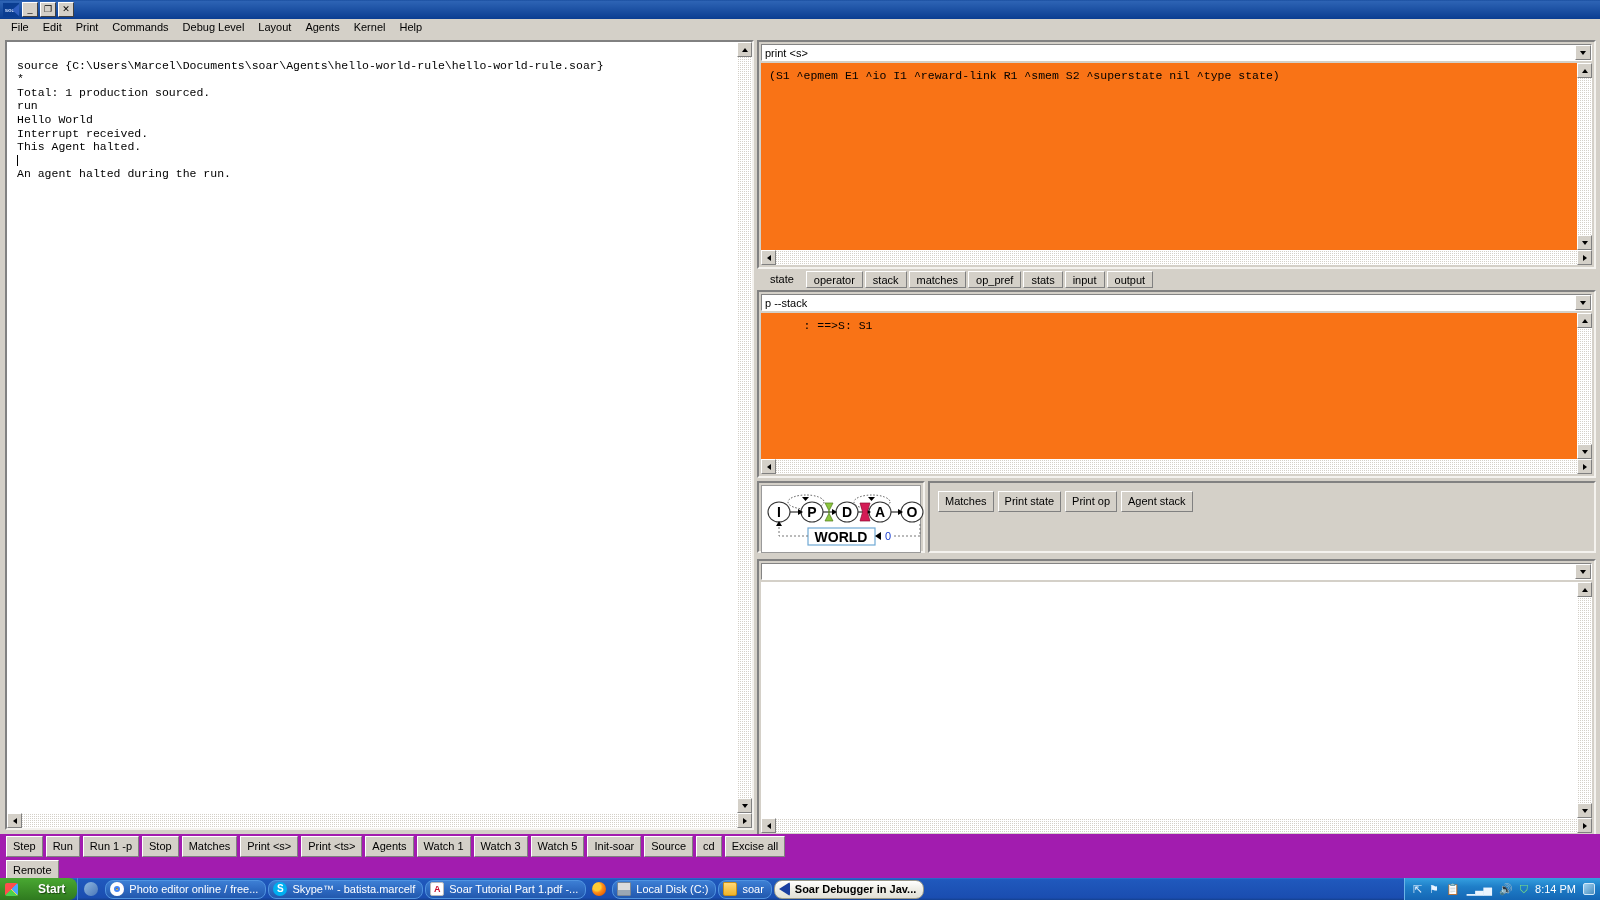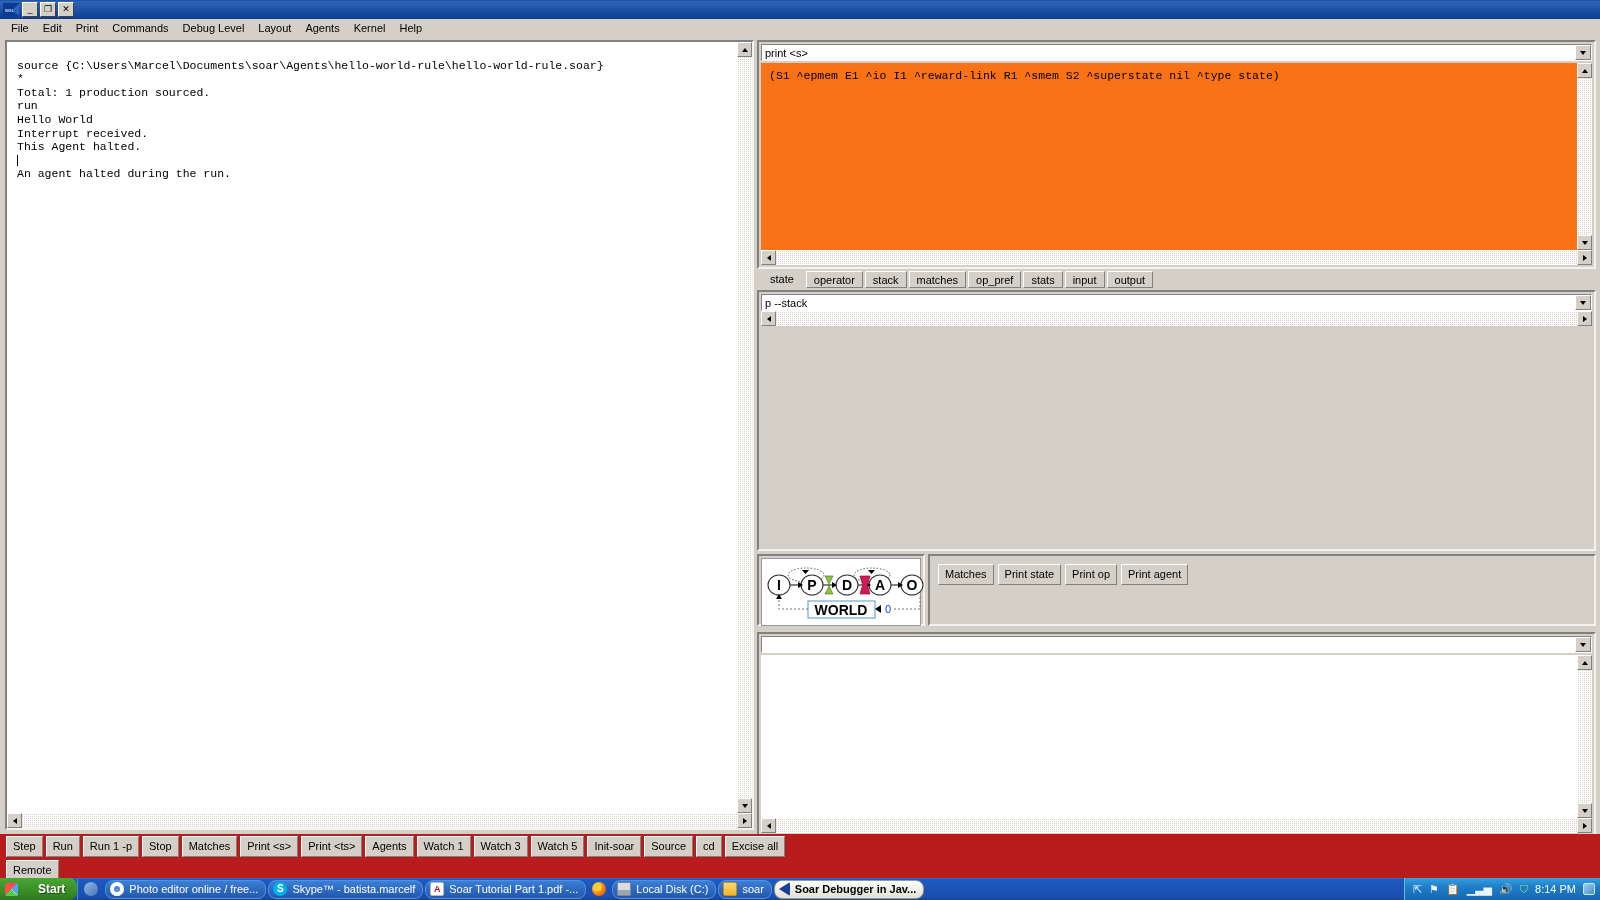--- a/index.html
+++ b/index.html
@@ -50,21 +50,21 @@
     border-right-color: #404040; border-bottom-color: #404040;
     display: flex; align-items: center; justify-content: center;
     font-size: 9px; color: #000; line-height: 1;
     font-family: "Liberation Sans", sans-serif;
   }
 
   
   .menubar {
     height: 18px;
     background: #d4d0c8;
-    display: flex; align-items: center;
+    display: flex; align-items: flex-start;
     padding-left: 4px;
     border-bottom: 1px solid #d4d0c8;
   }
   .menuitem {
     padding: 2px 7px;
     font-size: 11px; color: #000;
   }
 
   
   .appbody {
@@ -224,21 +224,21 @@
     height: 21px;
     display: inline-flex; align-items: center; justify-content: center;
     white-space: nowrap;
   }
 
   
   .toolbar-area {
     position: absolute;
     left: 0; right: 0; bottom: 22px;
     height: 44px;
-    background: #b91c1c;
+    background: #a21caf;
     padding: 2px 0 0 6px;
   }
   .toolrow { display: flex; gap: 3px; margin-bottom: 3px; }
 
   
   .cmdrow {
     display: flex; align-items: center;
     height: 22px;
     margin-top: 3px;
     gap: 3px;
@@ -453,26 +453,37 @@
       <div class="tab sel">state</div>
       <div class="tab">operator</div>
       <div class="tab">stack</div>
       <div class="tab">matches</div>
       <div class="tab">op_pref</div>
       <div class="tab">stats</div>
       <div class="tab">input</div>
       <div class="tab">output</div>
     </div>
 
-    <div class="panelframe" style="height:261px; margin-top:2px;">
+    <div class="panelframe" style="height:188px; margin-top:2px;">
       <div class="combo">
         <input class="combo-input" value="p --stack" style="">
         <div class="combo-btn">
             <i class="arrow-dn"></i>
           </div>
+      </div>
+      <div style="display:flex; flex:1; min-height:0; margin:2px 2px 0 2px;">
+        <div class="grayconsole"><span>     : ==&gt;S: S1</span></div>
+        <div class="vscroll">
+          <div class="sbtn">
+              <i class="arrow-up"></i>
+            </div>
+          <div class="sbtn">
+              <i class="arrow-dn"></i>
+            </div>
+        </div>
       </div>
       <div class="hscroll" style="margin:0 2px 2px 2px;">
         <div class="sbtn">
             <i class="arrow-lt"></i>
           </div>
         <div class="sbtn">
             <i class="arrow-rt"></i>
           </div>
       </div>
     </div>
@@ -523,21 +534,21 @@
             <path d="M46 50 L17 50 L17 38" stroke="#777" stroke-width="1" fill="none" stroke-dasharray="2,2"></path>
             <polygon points="14,40 20,40 17,35" fill="#000"></polygon>
           </svg>
         </div>
       </div>
       <div class="panelframe" style="flex:1; margin-left:3px; padding:8px 0 0 8px; align-items:flex-start;">
         <div style="display:flex; gap:4px;">
           <div class="btn">Matches</div>
           <div class="btn">Print state</div>
           <div class="btn">Print op</div>
-          <div class="btn">Print agent</div>
+          <div class="btn">Agent stack</div>
         </div>
       </div>
     </div>
 
     <div class="panelframe" style="flex:1; margin-top:6px;">
       <div class="combo">
         <input class="combo-input" value="" style="">
         <div class="combo-btn">
             <i class="arrow-dn"></i>
           </div>

